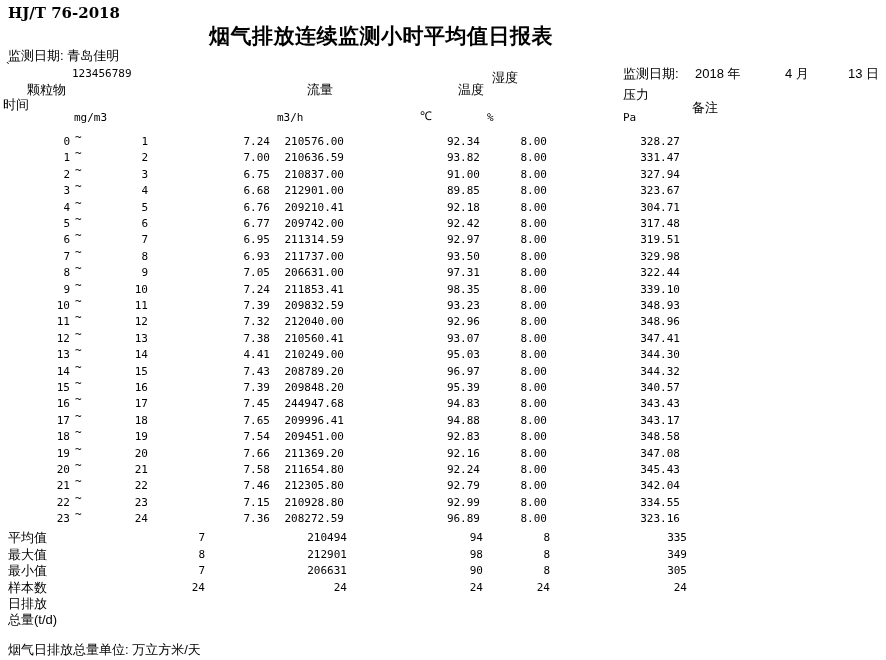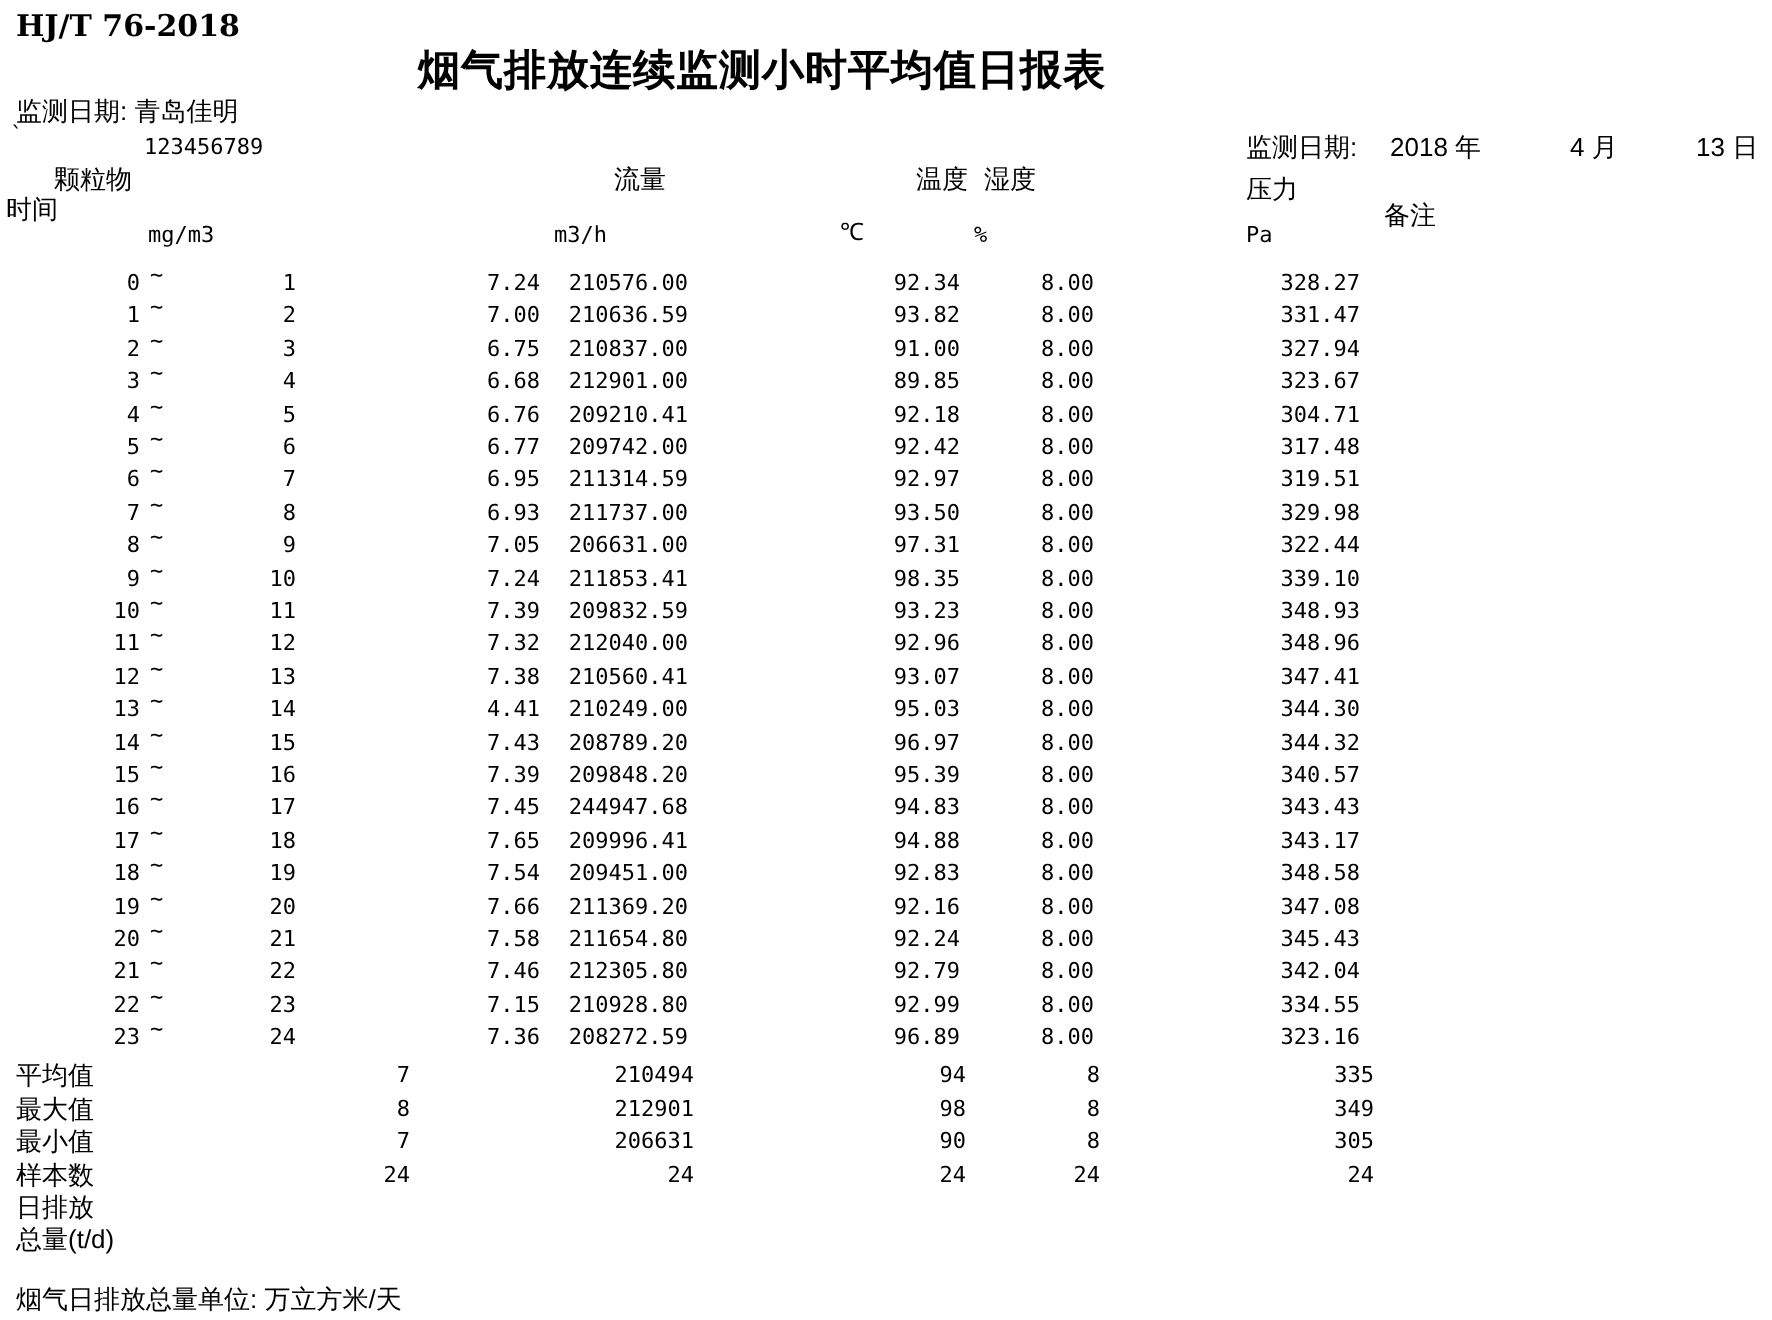--- a/index.html
+++ b/index.html
@@ -31,21 +31,21 @@
   <div class="abs num" style="left:72px;top:67px">123456789</div>
 
   <div class="abs cn" style="left:623px;top:66px">监测日期:</div>
   <div class="abs cn" style="left:695px;top:66px">2018 年</div>
   <div class="abs cn" style="left:785px;top:66px">4 月</div>
   <div class="abs cn" style="left:848px;top:66px">13 日</div>
 
   <div class="abs cn" style="left:27px;top:82px">颗粒物</div>
   <div class="abs cn" style="left:307px;top:82px">流量</div>
   <div class="abs cn" style="left:458px;top:82px">温度</div>
-  <div class="abs cn" style="left:492px;top:82px">湿度</div>
+  <div class="abs cn" style="left:492px;top:70px">湿度</div>
   <div class="abs cn" style="left:623px;top:87px">压力</div>
   <div class="abs cn" style="left:3px;top:97px">时间</div>
   <div class="abs cn" style="left:692px;top:100px">备注</div>
 
   <div class="abs num" style="left:74px;top:111px">mg/m3</div>
   <div class="abs num" style="left:277px;top:111px">m3/h</div>
   <div class="abs cn12" style="left:420px;top:109px">℃</div>
   <div class="abs num" style="left:487px;top:111px">%</div>
   <div class="abs num" style="left:623px;top:111px">Pa</div>
 

